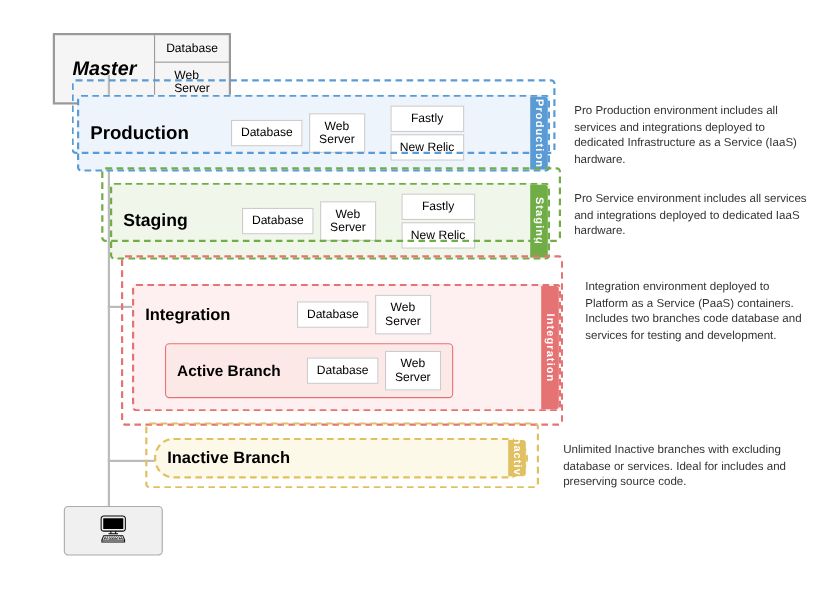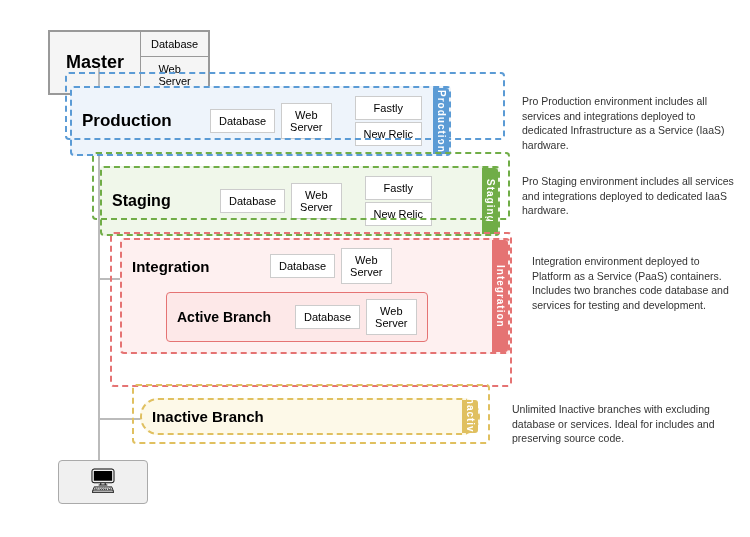--- a/index.html
+++ b/index.html
@@ -27,20 +27,21 @@
       margin-left: 20px;
       margin-top: 10px;
       position: relative;
     }
     .master-label {
       font-size: 18px;
       font-weight: bold;
       padding: 12px 16px;
       display: flex;
       align-items: center;
+      font-style: italic;
     }
     .master-sub {
       display: flex;
       flex-direction: column;
       border-left: 1px solid #999;
     }
     .master-sub-item {
       padding: 6px 10px;
       font-size: 11px;
       border-bottom: 1px solid #999;
@@ -195,21 +196,21 @@
         </div>
       </div>
     </div>
 
     <div style="position:absolute; left:88px; top:58px; width:2px; height:430px; background:#bbb;"></div>
 
     <div style="position:absolute; top:68px; left:0; right:0;">
 
       <div style="position:absolute; left:88px; top:30px; width:30px; height:2px; background:#bbb;"></div>
 
-      <div class="env-box production-box" style="position:absolute; left:60px; top:8px; width:381px; padding-right:20px;">
+      <div class="env-box production-box" style="position:absolute; left:60px; top:8px; width:430px; padding-right:20px;">
         <div class="env-label" style="width:120px; font-size:17px;">Production</div>
         <div class="component-box">Database</div>
         <div class="component-box" style="margin-left:6px;">Web<br>Server</div>
         <div class="component-group" style="margin-left:8px;">
           <div class="component-box">Fastly</div>
           <div class="component-box">New Relic</div>
         </div>
         <div class="side-label side-label-production" style="position:absolute; right:0; top:0; bottom:0; width:16px;">Production</div>
       </div>
 
@@ -224,36 +225,36 @@
         <div class="env-label" style="width:100px; font-size:16px;">Staging</div>
         <div class="component-box">Database</div>
         <div class="component-box" style="margin-left:6px;">Web<br>Server</div>
         <div class="component-group" style="margin-left:8px;">
           <div class="component-box">Fastly</div>
           <div class="component-box">New Relic</div>
         </div>
         <div class="side-label side-label-staging" style="position:absolute; right:0; top:0; bottom:0; width:16px;">Staging</div>
       </div>
 
-      <div class="desc-text" style="position:absolute; left:500px; top:12px; max-width:220px;">Pro Staging environment includes all services and integrations deployed to dedicated IaaS hardware.</div>
+      <div class="desc-text" style="position:absolute; left:500px; top:12px; max-width:220px;">Pro Service environment includes all services and integrations deployed to dedicated IaaS hardware.</div>
     </div>
 
     <div style="position:absolute; top:228px; left:0; right:0;">
 
       <div style="position:absolute; left:88px; top:40px; width:80px; height:2px; background:#bbb;"></div>
 
-      <div class="env-box integration-box" style="position:absolute; left:110px; top:0; width:390px; padding-right:20px; padding-bottom:10px; flex-direction:column; align-items:flex-start;">
+      <div class="env-box integration-box" style="position:absolute; left:110px; top:20px; width:390px; padding-right:20px; padding-bottom:10px; flex-direction:column; align-items:flex-start;">
 
         <div style="display:flex; align-items:center; margin-bottom:8px;">
           <div class="env-label" style="width:130px; font-size:15px;">Integration</div>
           <div class="component-box">Database</div>
           <div class="component-box" style="margin-left:6px;">Web<br>Server</div>
         </div>
 
-        <div style="display:flex; align-items:center; margin-left:34px;">
+        <div style="display:flex; align-items:center; margin-left:18px;">
           <div class="env-box" style="border:1px solid #e57373; background:#fde8e8; display:flex; align-items:center; padding:6px 10px;">
             <div class="env-label" style="width:110px; font-size:14px;">Active Branch</div>
             <div class="component-box">Database</div>
             <div class="component-box" style="margin-left:6px;">Web<br>Server</div>
           </div>
         </div>
 
         <div class="side-label side-label-integration" style="position:absolute; right:0; top:0; bottom:0; width:16px;">Integration</div>
       </div>
 

